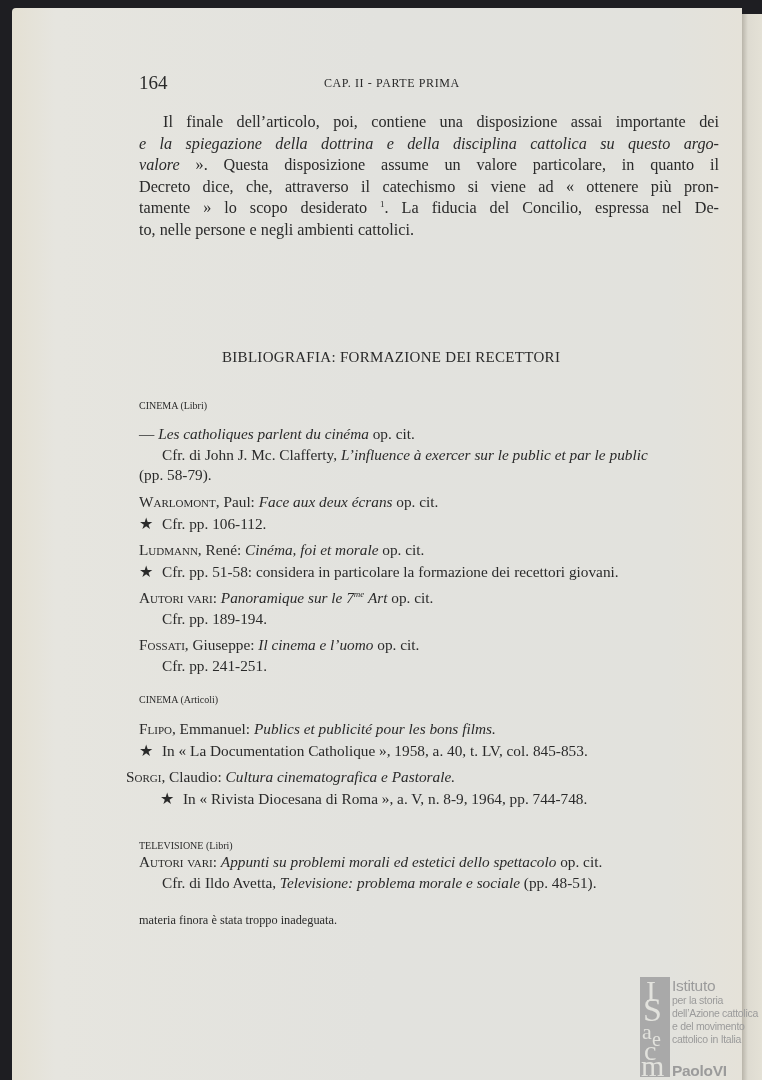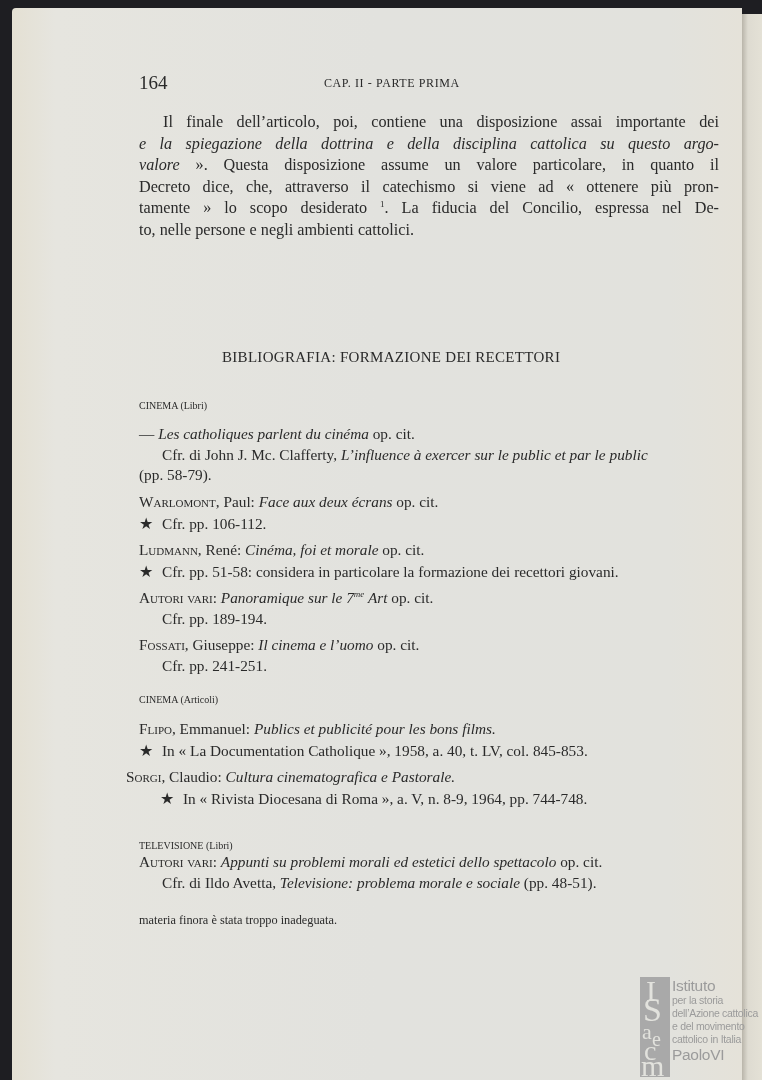--- a/index.html
+++ b/index.html
@@ -54,21 +54,21 @@
     background: #a9a9a9;
   }
   .logo-box span {
     position: absolute; color: #e2e2dd; font-family: "Liberation Serif", serif;
     line-height: 1;
   }
   .logo-text {
     position: absolute; left: 32px; top: 0; font-size: 10.5px; line-height: 13px; letter-spacing: -0.3px;
   }
   .logo-text .big { font-size: 15.5px; line-height: 17px; display: block; }
-  .logo-text .big.bottom { margin-top: 0px; }
+  .logo-text .big.bottom { margin-top: 16px; font-weight: bold; }
 </style>
 </head>
 <body>
 
 <div class="spine-shadow"></div>
 <div class="next-page"></div>
 
 <div class="page"></div>
 
 <div class="abs page-number">164</div>

